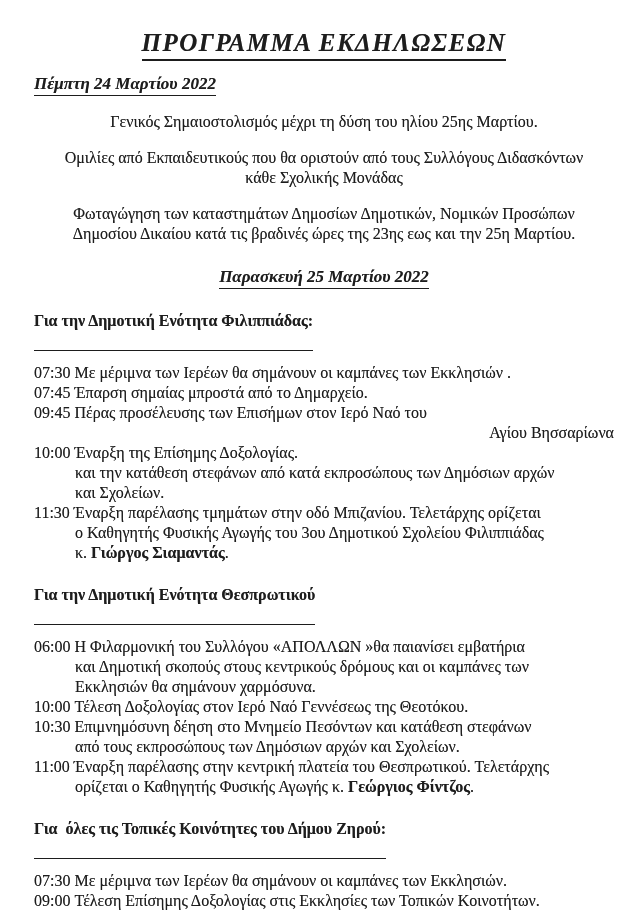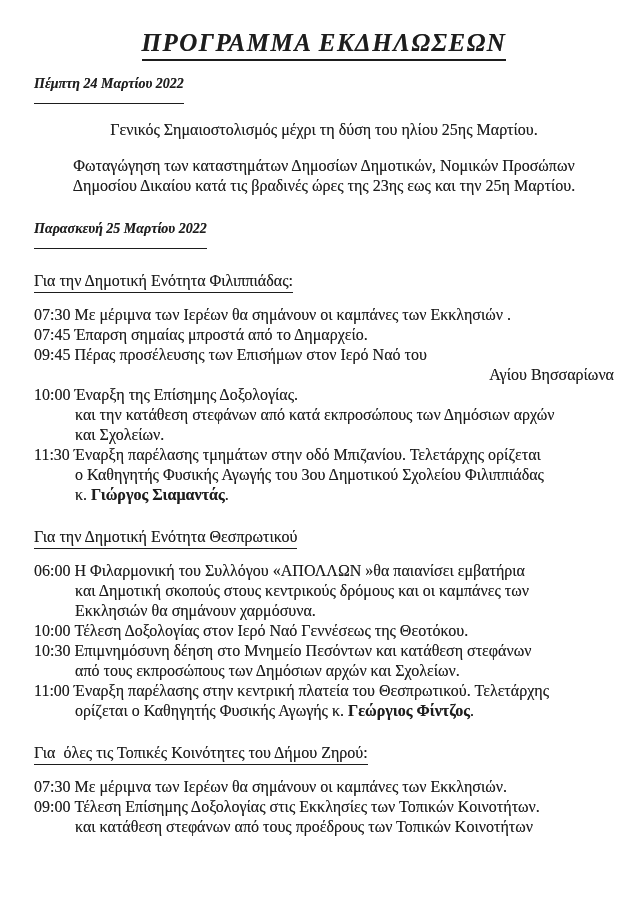--- a/index.html
+++ b/index.html
@@ -32,39 +32,39 @@
     font-style: italic;
     letter-spacing: 1.5px;
     border-bottom: 2.5px solid #1d1d1d;
     padding-bottom: 1px;
   }
   .day-heading {
     margin: 6px 0 0 0;
   }
   .day-heading > span {
     display: inline-block;
-    font-size: 14px;
+    font-size: 17px;
     line-height: 22px;
     font-weight: 700;
     font-style: italic;
     border-bottom: 1.8px solid #1d1d1d;
-    padding-bottom: 8px;
+    padding-bottom: 0;
   }
   .para { margin: 16px 0 0 0; text-align: center; }
   .para-line { white-space: nowrap; }
-  .day2-block { margin-top: 22px; }
+  .day2-block { margin-top: 22px; text-align: center; }
   .section { margin-top: 22px; }
   .section-heading { margin: 0 0 12px 0; }
   .section-heading > span {
     display: inline-block;
-    font-weight: 400;
+    font-weight: 700;
     font-size: 16px;
     line-height: 20px;
     border-bottom: 1.6px solid #1d1d1d;
-    padding-bottom: 1px;
+    padding-bottom: 19px;
     white-space: pre;
   }
   .items { }
   .line { white-space: nowrap; }
   .line.hang { padding-left: 41px; }
   .line.flush { padding-left: 0; text-align: right; }
   .time { display: inline; }
   b { font-weight: 700; }
 </style>
 </head>
@@ -76,20 +76,24 @@
     <span class="doc-title">ΠΡΟΓΡΑΜΜΑ ΕΚΔΗΛΩΣΕΩΝ</span>
   </div>
 
   <div class="day-heading">
     <span>Πέμπτη 24 Μαρτίου 2022</span>
   </div>
 
   <div id="day1-paragraphs">
       <div class="para">
         <div class="para-line">Γενικός Σημαιοστολισμός μέχρι τη δύση του ηλίου 25ης Μαρτίου.</div>
+      </div>
+      <div class="para">
+        <div class="para-line">Ομιλίες από Εκπαιδευτικούς που θα οριστούν από τους Συλλόγους Διδασκόντων</div>
+        <div class="para-line">κάθε Σχολικής Μονάδας</div>
       </div>
       <div class="para">
         <div class="para-line">Φωταγώγηση των καταστημάτων Δημοσίων Δημοτικών, Νομικών Προσώπων</div>
         <div class="para-line">Δημοσίου Δικαίου κατά τις βραδινές ώρες της 23ης εως και την 25η Μαρτίου.</div>
       </div>
     </div>
 
   <div class="day-heading day2-block">
     <span>Παρασκευή 25 Μαρτίου 2022</span>
   </div>

